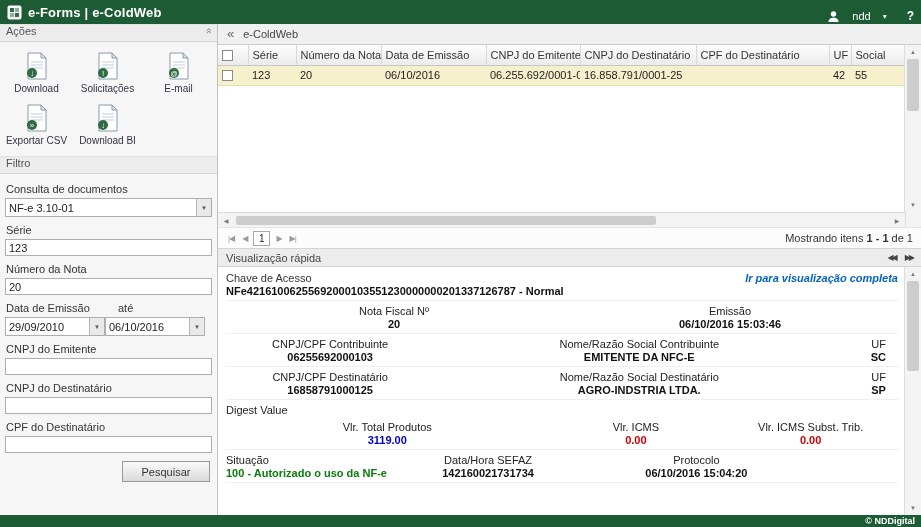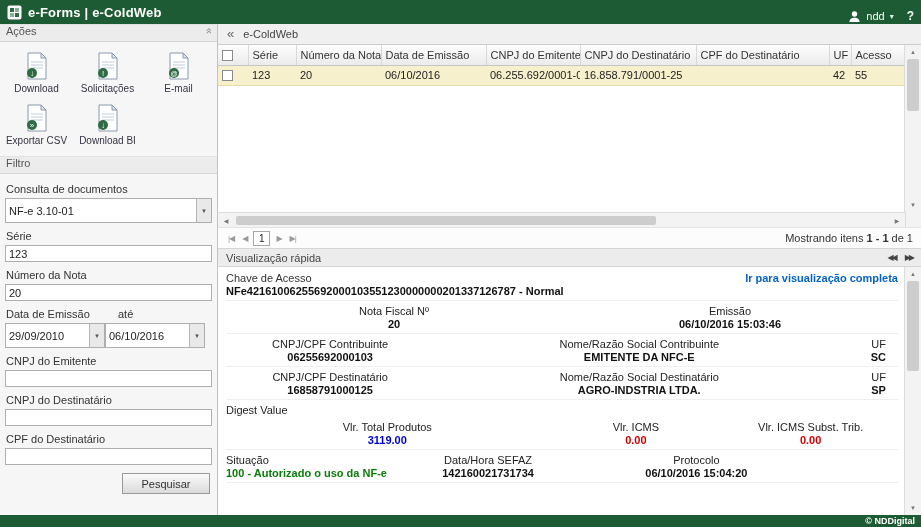--- a/index.html
+++ b/index.html
@@ -3,38 +3,38 @@
 <meta charset="utf-8">
 <style>
   * { margin:0; padding:0; box-sizing:border-box; }
   html,body { width:921px; height:527px; }
   body { font-family:"Liberation Sans", sans-serif; font-size:11px; color:#333; background:#fff; overflow:hidden; }
   .app { width:921px; height:527px; display:flex; flex-direction:column; }
 
   
   .topbar { flex:0 0 24px; background:#1c5b33; display:flex; align-items:center; padding:0 7px; color:#fff; }
   .app-title { font-weight:bold; font-size:13px; margin-left:6px; letter-spacing:.2px; }
-  .topbar-right { margin-left:auto; display:flex; align-items:center; gap:5px;margin-top:8px; }
+  .topbar-right { margin-left:auto; display:flex; align-items:center; gap:12px;margin-top:8px; }
   .caret { font-size:8px; color:#e8f0ea; }
   .help { font-weight:bold; font-size:12px; margin-left:8px; cursor:pointer; }
   .user-name { font-size:11px; cursor:pointer; }
 
   
   .body-row { flex:1; display:flex; min-height:0; }
 
   
   .sidebar { flex:0 0 218px; width:218px; background:#f6f6f6; border-right:1px solid #c2c2c2; display:flex; flex-direction:column; }
   .section-header { flex:0 0 18px; background:#ececec; border-top:1px solid #e2e2e2; border-bottom:1px solid #d5d5d5; display:flex; align-items:flex-start; padding:0 6px; color:#555; }
   .collapse-up { margin-left:auto; transform:rotate(-90deg); color:#888; font-size:11px; cursor:pointer; }
   .actions { padding:6px 1px 4px; display:flex; flex-wrap:wrap; }
   .action-item { width:71px; display:flex; flex-direction:column; align-items:center; gap:3px; margin:4px 0 6px; cursor:pointer; }
   .action-item .label { font-size:10px; color:#334; text-align:center; line-height:11px; }
   .filter-form { padding:2px 5px 6px; display:flex; flex-direction:column; flex:1; min-height:0; }
   .field-label { margin:7px 1px 3px; color:#333; }
-  .combo { display:flex; height:25px; border:1px solid #aeaeae; background:#fff; }
+  .combo { display:flex; height:19px; border:1px solid #aeaeae; background:#fff; }
   .combo input { flex:1; border:0; padding:0 3px; font:inherit; font-size:11px; color:#222; min-width:0; outline:none; background:#fff; }
   .drop-btn { width:15px; background:#e9e9e9; border-left:1px solid #b5b5b5; display:flex; align-items:center; justify-content:center; font-size:6px; color:#555; cursor:pointer; }
   .text-input { height:17px; border:1px solid #aeaeae; background:#fff; padding:0 3px; font:inherit; font-size:11px; color:#222; width:100%; outline:none; }
   .date-labels { display:flex; margin:7px 1px 3px; }
   .date-labels .d1 { width:112px; }
   .date-row { display:flex; }
   .date-row .combo { width:100px; }
   .search-btn { margin-top:auto; align-self:flex-end; width:88px; height:21px; background:linear-gradient(#fbfbfb,#dadada); border:1px solid #999; font:inherit; font-size:11px; color:#333; cursor:pointer; margin:8px 2px 5px 0; }
 
   
@@ -66,21 +66,21 @@
   .pg-status { margin-left:auto; color:#333; }
   .pg-status b { font-weight:bold; }
 
   .qv-header { flex:0 0 19px; background:#ececec; border-top:1px solid #d5d5d5; border-bottom:1px solid #d5d5d5; display:flex; align-items:center; padding:0 8px; color:#444; }
   .qv-nav { margin-left:auto; display:flex; gap:9px; }
   .qv-nav span { font-size:8px; color:#444; letter-spacing:-2px; cursor:pointer; }
 
   .qv-content { flex:1; min-height:0; display:flex; }
   .qv-body { flex:1; min-width:0; padding:5px 6px 4px 8px; overflow:hidden; line-height:13px; }
   .qv-line1 { display:flex; align-items:center; }
-  .link { margin-left:auto; color:#0563c1; font-weight:bold; cursor:pointer; }
+  .link { margin-left:auto; color:#0563c1; font-weight:bold; cursor:pointer;font-style:italic; }
   .lbl { margin-top:4px; color:#222; }
   .val { font-weight:bold; color:#111; }
   .sep { border-bottom:1px solid #efefef; padding-bottom:2px; }
   .qv-row2 { display:grid; grid-template-columns:1fr 1fr; text-align:center; white-space:nowrap; }
   .qv-row3 { display:grid; grid-template-columns:31% 61% 8%; text-align:center; white-space:nowrap; }
   .qv-row3 .uf { text-align:right; padding-right:12px; }
   .qv-vlr { display:grid; grid-template-columns:48% 26% 26%; text-align:center; white-space:nowrap; }
   .qv-sit { display:grid; grid-template-columns:26% 26% 36% 12%; white-space:nowrap; }
   .qv-sit .c { text-align:center; }
   .blue { color:#0000cc; } .red { color:#cc0000; } .green { color:#0a7d0a; }
@@ -243,21 +243,21 @@
               <thead>
                 <tr>
                   <th><span class="cb"></span></th>
                   <th>Série</th>
                   <th>Número da Nota</th>
                   <th>Data de Emissão</th>
                   <th>CNPJ do Emitente</th>
                   <th>CNPJ do Destinatário</th>
                   <th>CPF do Destinatário</th>
                   <th>UF</th>
-                  <th>Acesso</th>
+                  <th>Social</th>
                 </tr>
               </thead>
               <tbody>
                 <tr class="selected">
                   <td><span class="cb"></span></td>
                   <td>123</td>
                   <td>20</td>
                   <td>06/10/2016</td>
                   <td>06.255.692/0001-03</td>
                   <td>16.858.791/0001-25</td>

